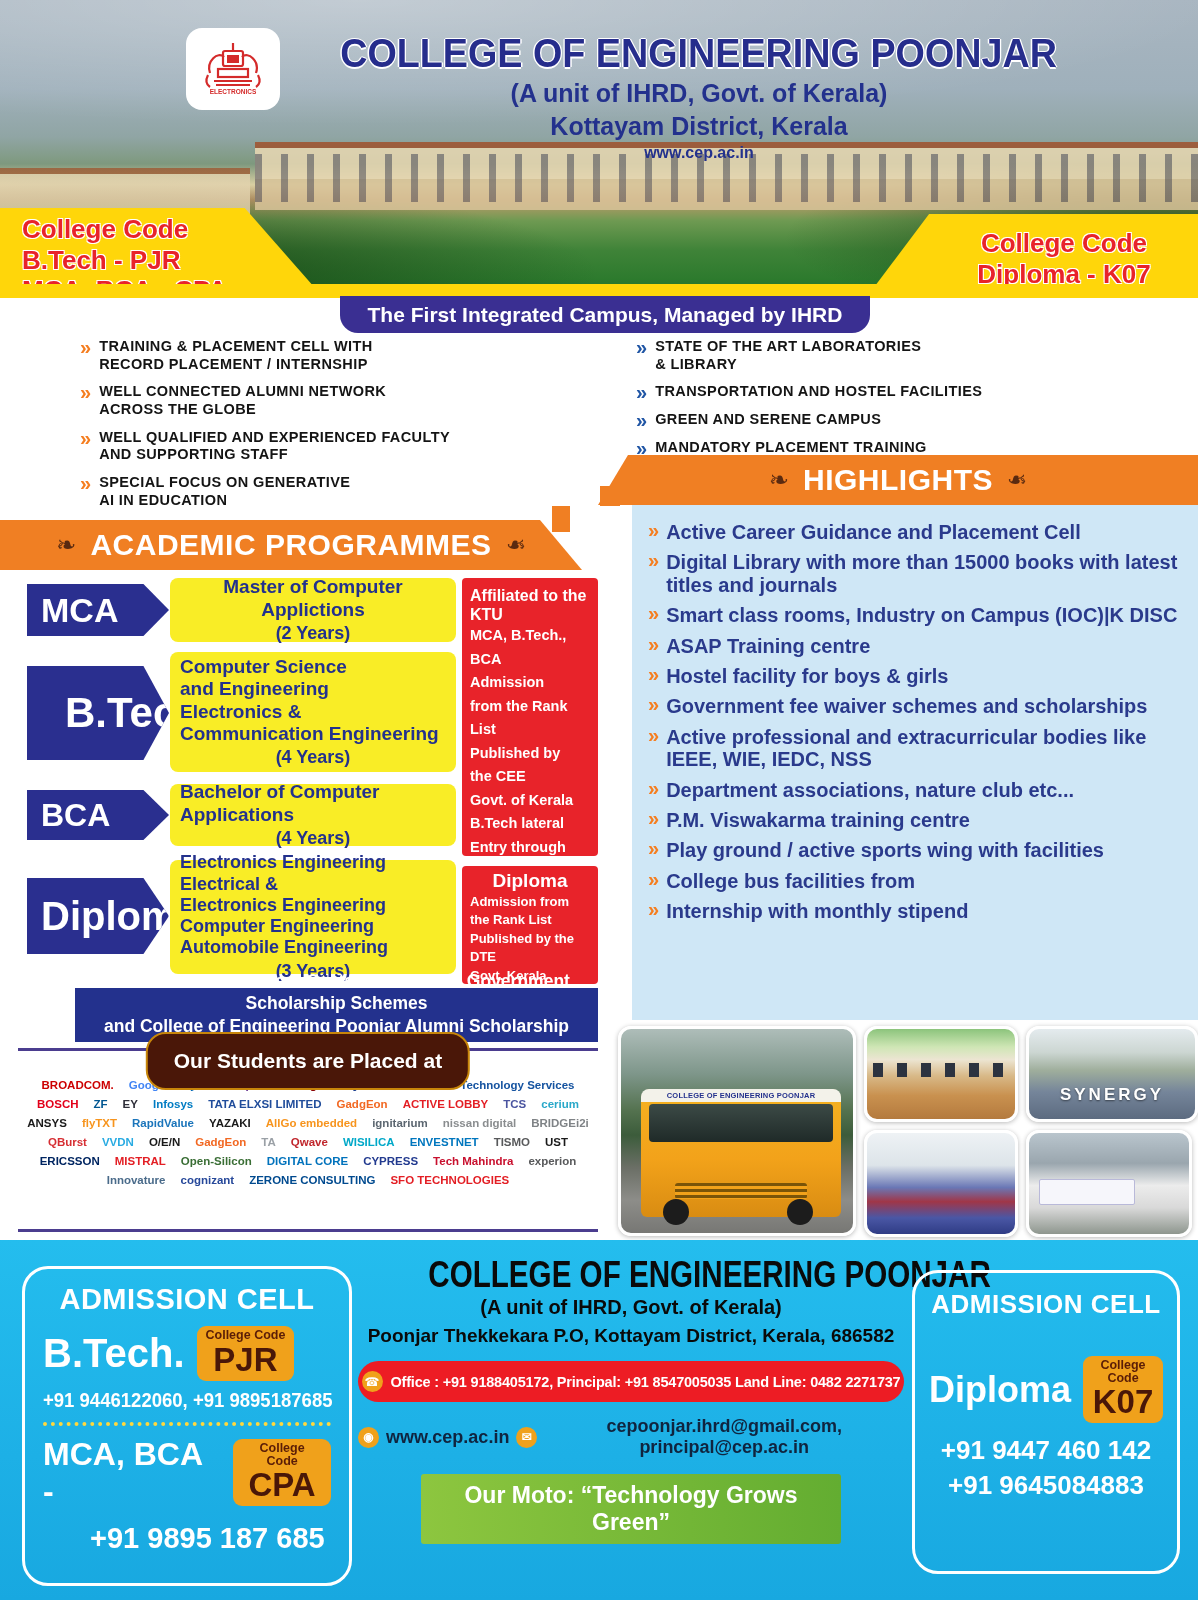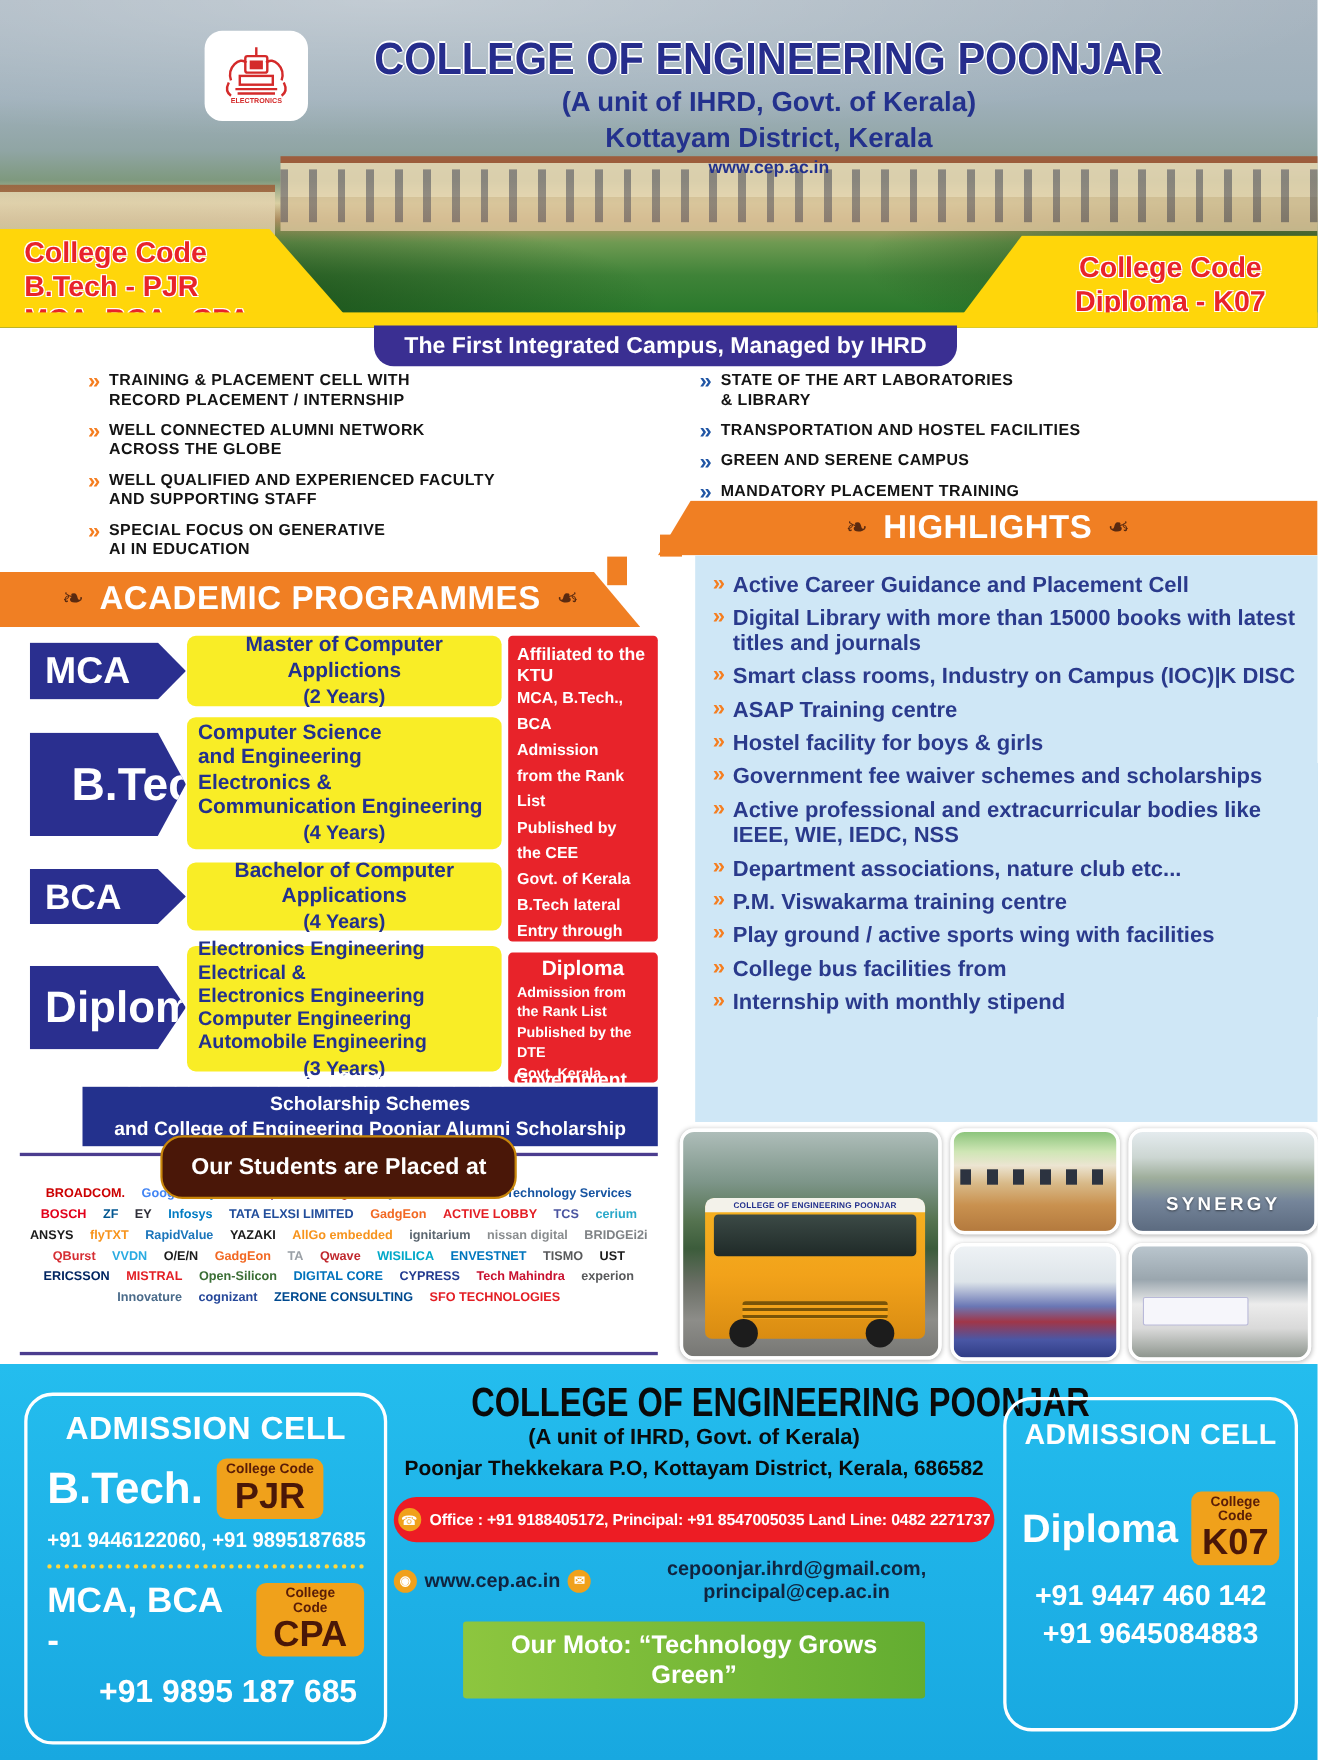--- a/index.html
+++ b/index.html
@@ -389,21 +389,21 @@
   <div class="prog-box" style="top:652px; height:120px; align-items:flex-start;">
     <div class="prog-desc">Computer Science
 and Engineering
 Electronics &amp;
 Communication Engineering</div>
     <div class="prog-years">(4 Years)</div>
   </div>
 
   <div class="prog-label" style="top:790px; height:50px; font-size:32px;">BCA</div>
   <div class="prog-box" style="top:784px; height:62px;">
-    <div class="prog-desc" style="text-align:center;">Bachelor of Computer Applications</div>
+    <div class="prog-desc" style="">Bachelor of Computer Applications</div>
     <div class="prog-years">(4 Years)</div>
   </div>
 
   <div class="prog-label" style="top:878px; height:76px; font-size:40px;">Diploma</div>
   <div class="prog-box" style="top:860px; height:114px; align-items:flex-start;">
     <div class="prog-desc" style="font-size:18px;">Electronics Engineering
 Electrical &amp;
 Electronics Engineering
 Computer Engineering
 Automobile Engineering</div>

